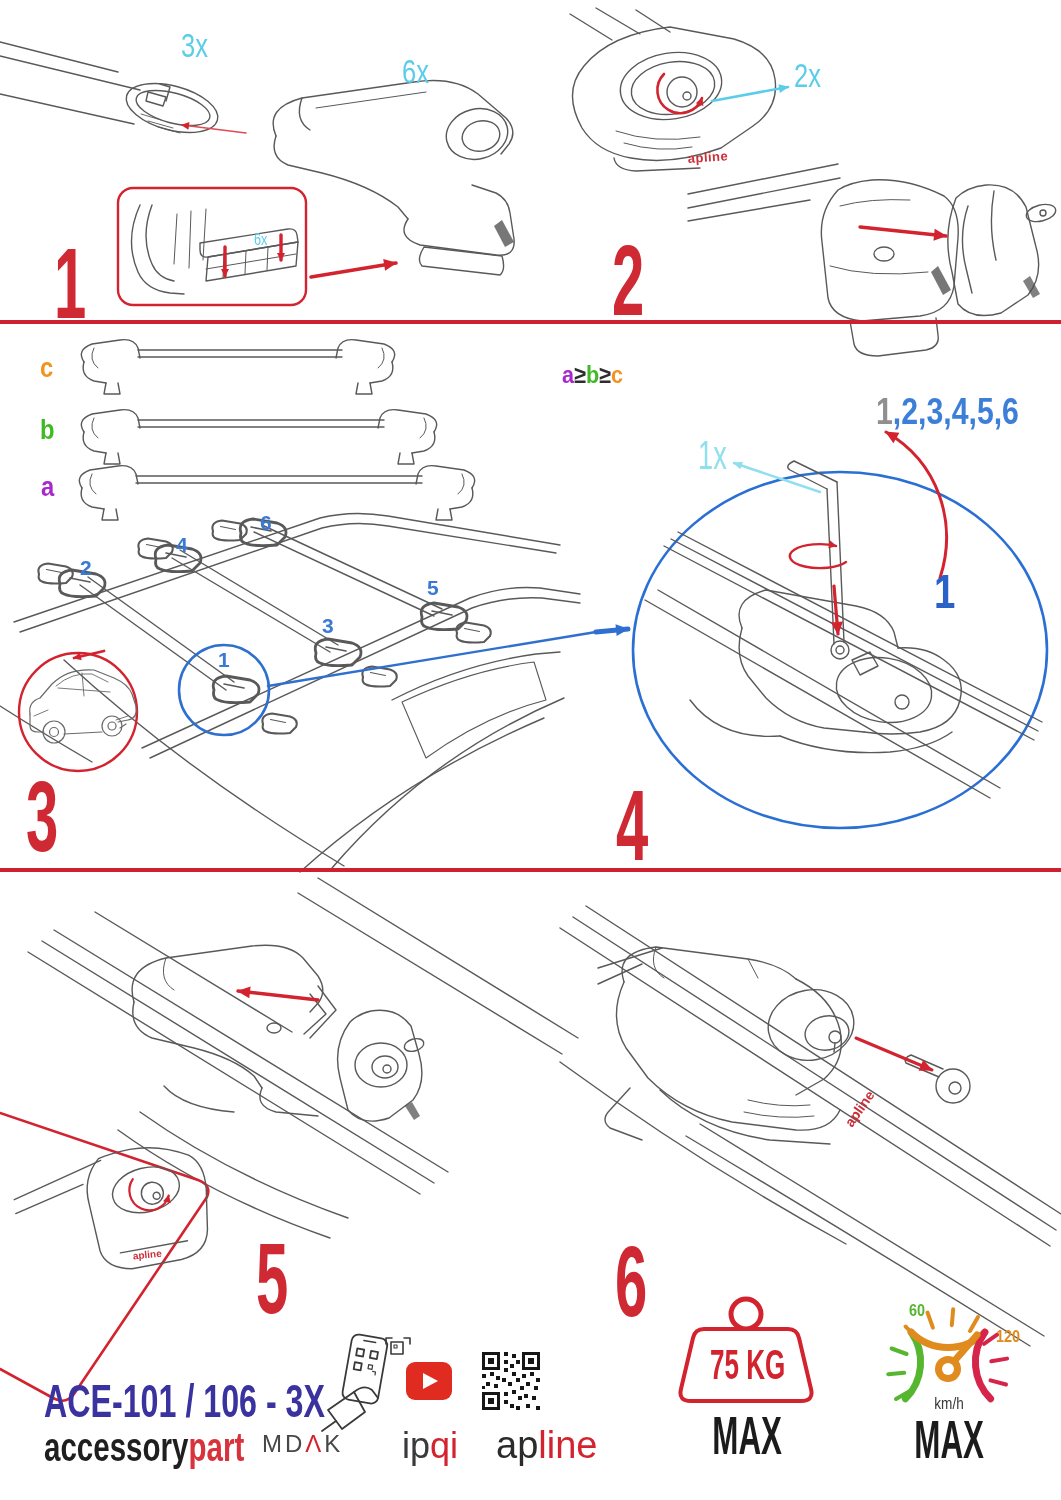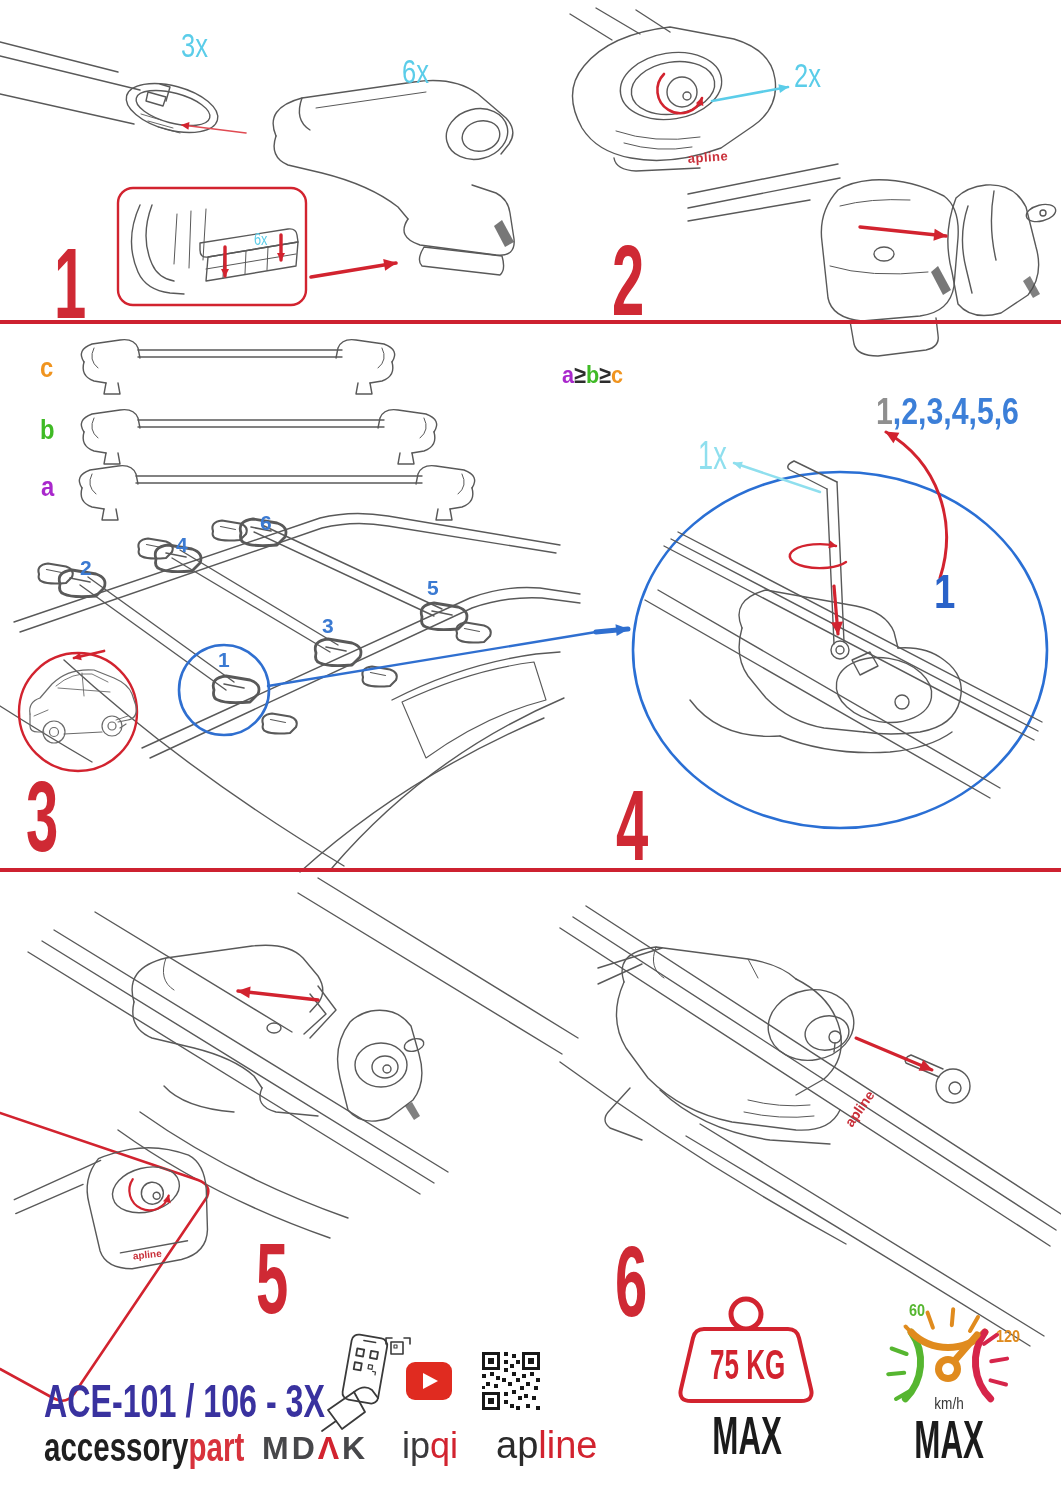--- a/index.html
+++ b/index.html
@@ -17,21 +17,21 @@
   .la{color:#a928cc}.lb{color:#3fba25}.lc{color:#f0941f}
   .pos{font-weight:700;font-size:21px;color:#3b7ad2}
   .seq{font-weight:700;font-size:36px;transform:scaleX(.84);transform-origin:0 0}
   .seq .first{color:#8f8f8f}.seq .rest{color:#3c7fd8}
   .bigone{font-weight:700;font-size:48px;color:#2a62c8;transform:scaleX(.8);transform-origin:0 0}
   .divider{position:absolute;left:0;width:100%;height:4px;background:#cd2130}
   .partnum{font-weight:700;font-size:46px;color:#39329f;transform:scaleX(.7);transform-origin:0 0}
   .brand{font-weight:700;font-size:41px;color:#1f1f1f;transform:scaleX(.72);transform-origin:0 0}
   .red{color:#d2232f}
   .brand .red{color:#d8323c}
-  .mdak{font-weight:700;font-size:32px;color:#47474a;letter-spacing:3px}
+  .mdak{font-weight:400;font-size:24px;color:#47474a;letter-spacing:3px}
   .ipqi{font-weight:500;font-size:36px;color:#3a3a3c}
   .apline{font-weight:500;font-size:38px;color:#2b2b2b}
   .cc{text-align:center;transform-origin:50% 0}
   .kg75{font-weight:700;font-size:42px;color:#d2232f;transform:scaleX(.62)}
   .maxlbl{font-weight:600;font-size:54px;color:#1b1b1b;transform:scaleX(.58)}
   .s60{font-weight:700;font-size:17px;color:#56b630;transform:scaleX(.85)}
   .s120{font-weight:700;font-size:17px;color:#e08b1e;transform:scaleX(.85)}
   .kmh{font-weight:400;font-size:17px;color:#3a3a3a;transform:scaleX(.8)}
 </style>
 </head>

